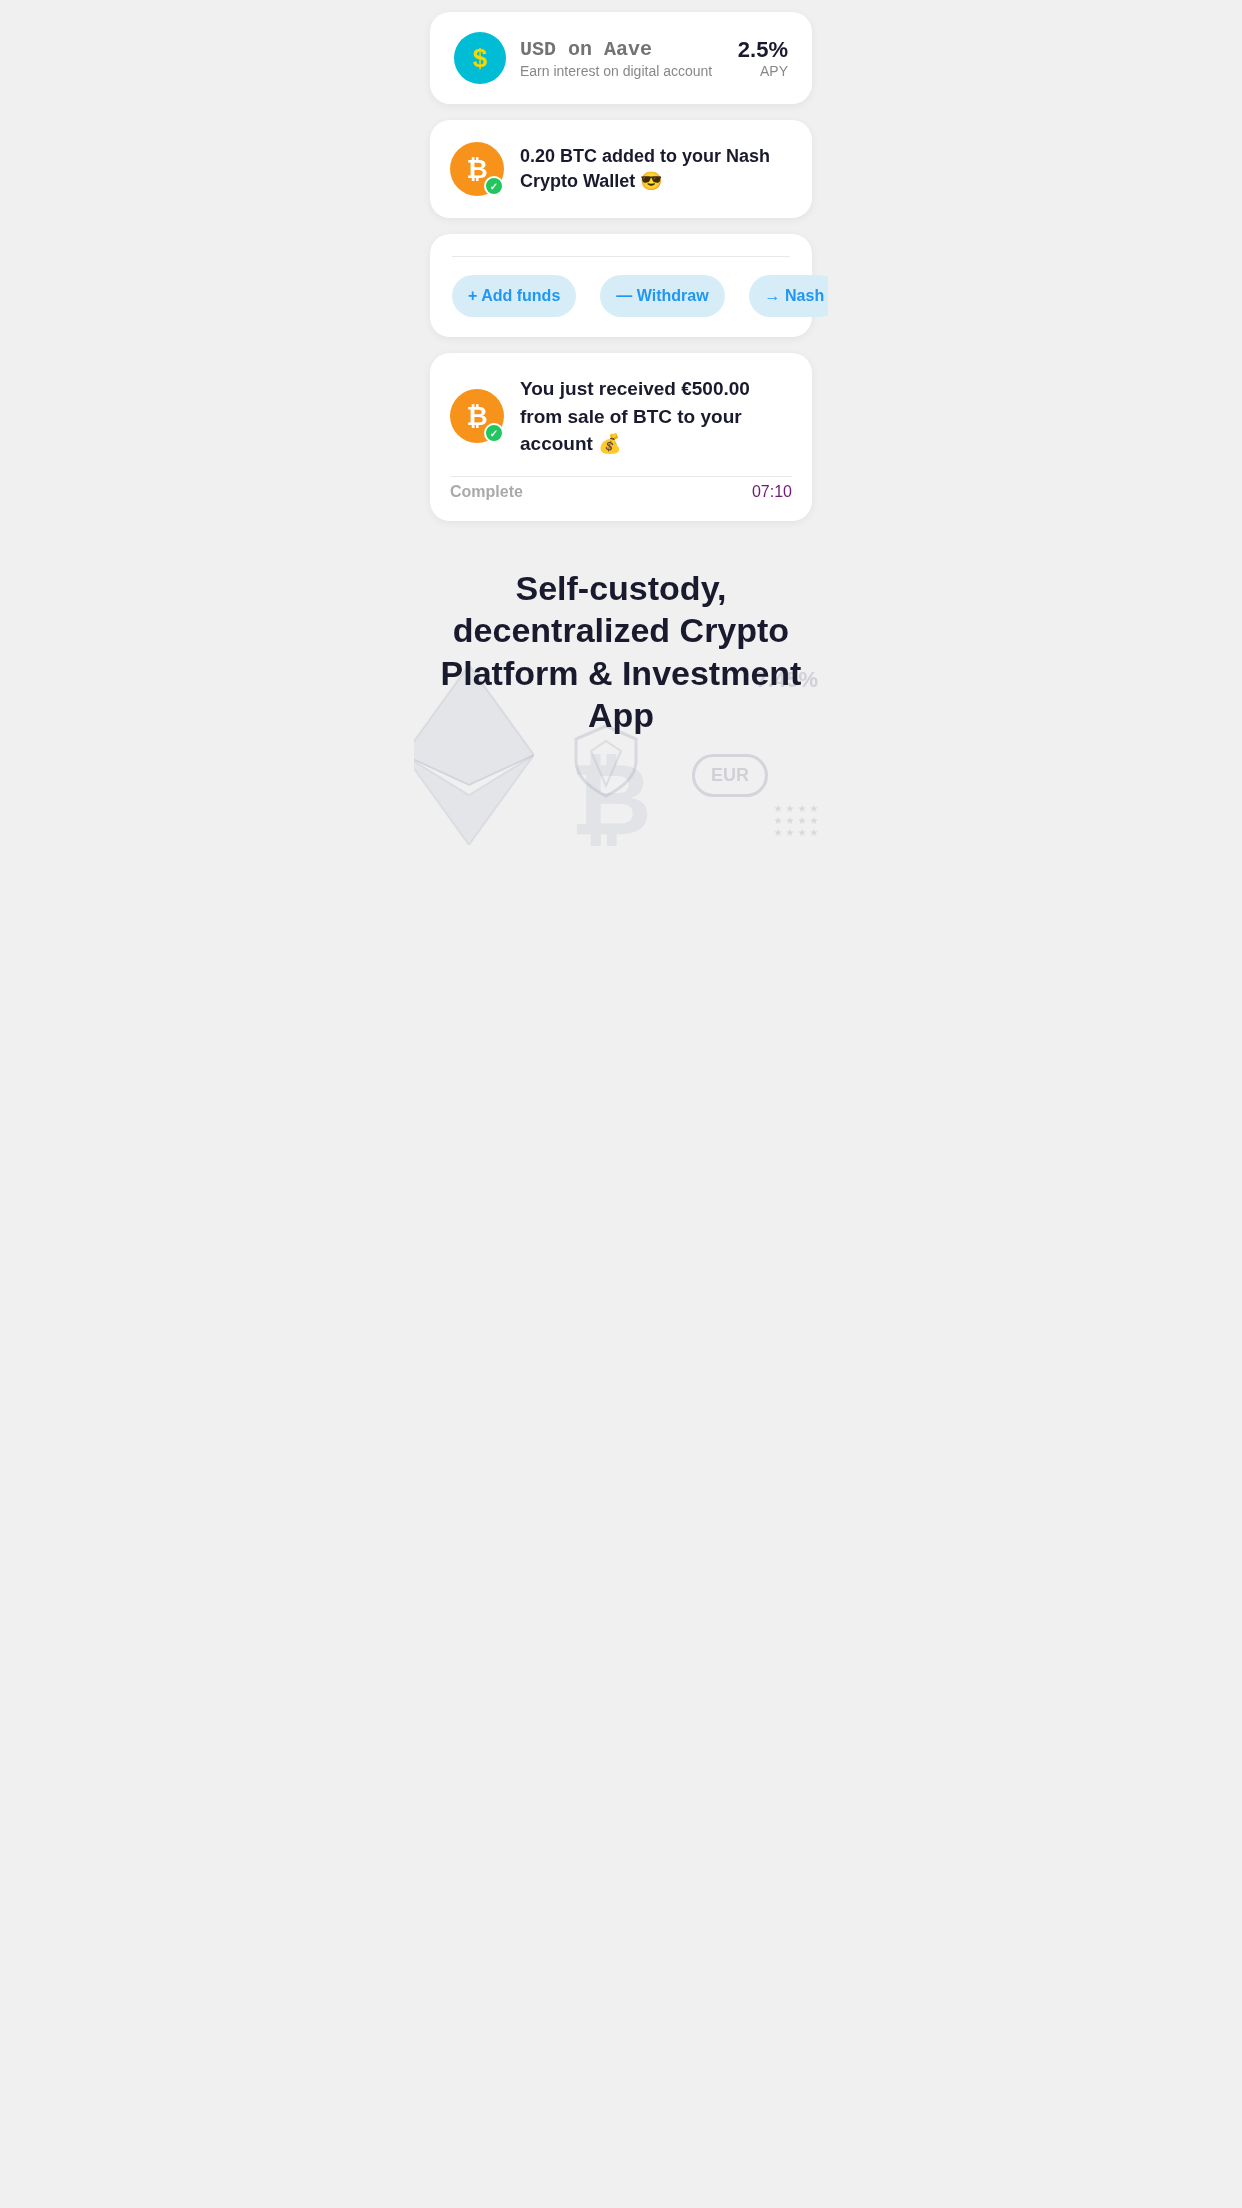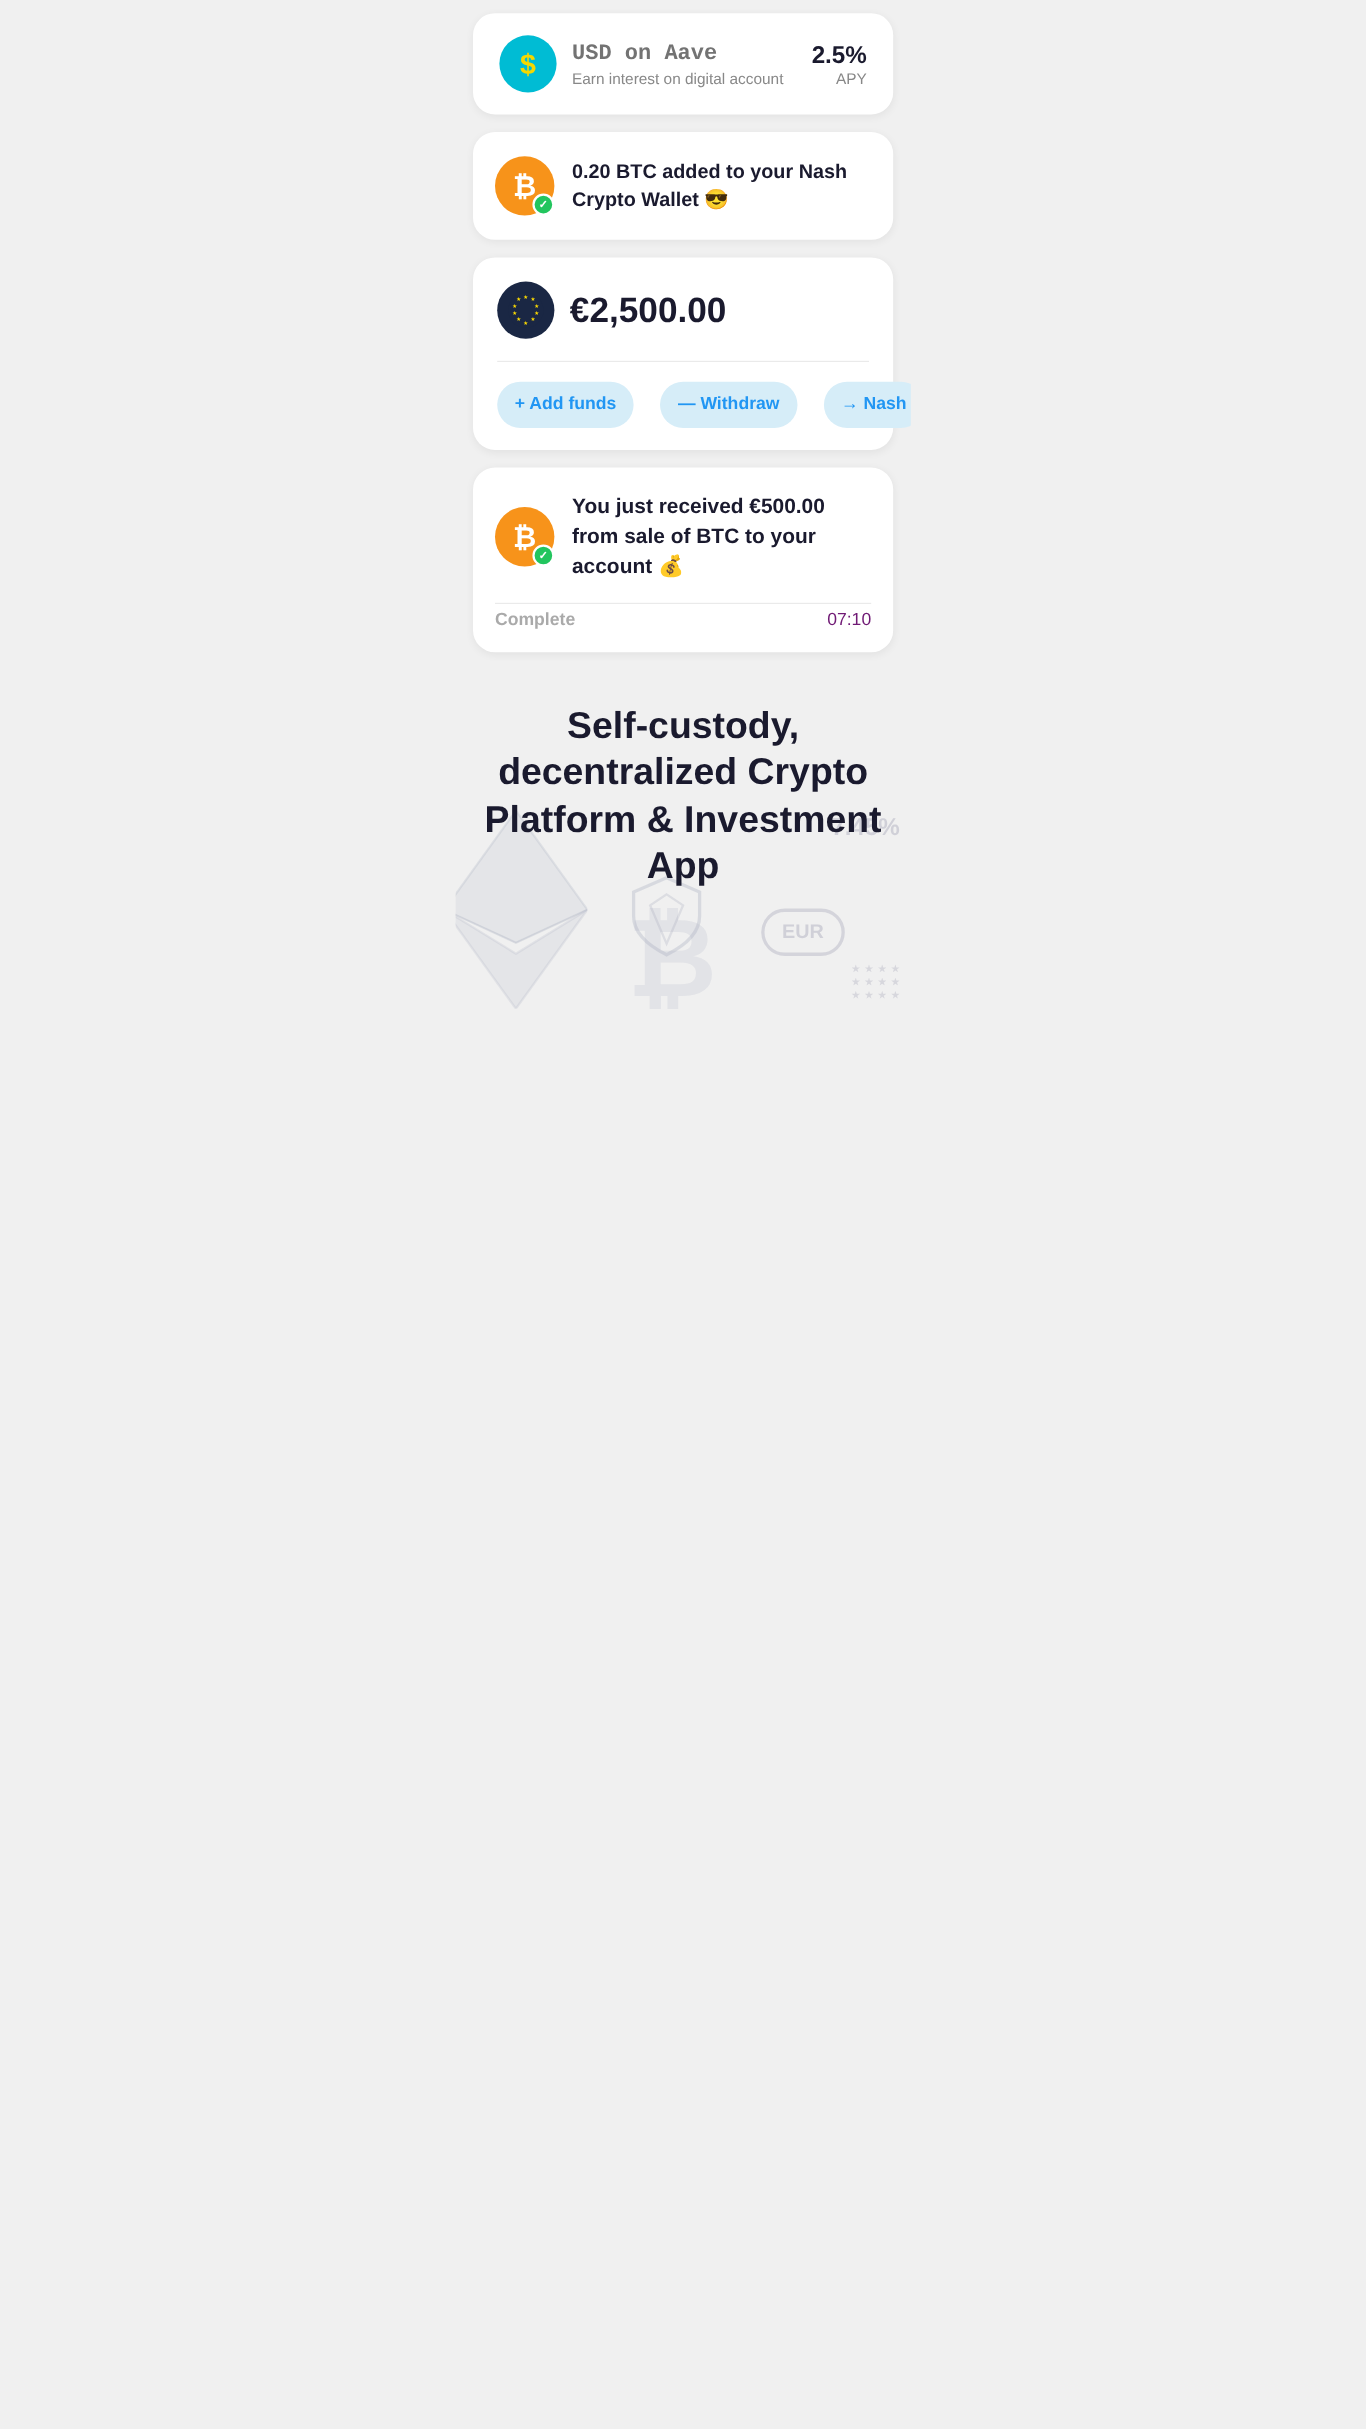--- a/index.html
+++ b/index.html
@@ -365,41 +365,20 @@
         <span class="btc-symbol">₿</span>
       </div>
       <div class="btc-check">
         <span class="btc-check-mark">✓</span>
       </div>
     </div>
     <div class="btc-notif-text">0.20 BTC added to your Nash Crypto Wallet 😎</div>
   </div>
 
   <div class="card card-eur">
-    <div class="eur-header">
-      <div class="eur-flag-icon">
-
-        <svg width="36" height="36" viewBox="0 0 36 36">
-
-          <circle cx="18" cy="18" r="16" fill="#1a2744"></circle>
-
-          <text x="18" y="8" text-anchor="middle" font-size="5" fill="#ffdd00">★</text>
-          <text x="24.5" y="10" text-anchor="middle" font-size="5" fill="#ffdd00">★</text>
-          <text x="28" y="16" text-anchor="middle" font-size="5" fill="#ffdd00">★</text>
-          <text x="28" y="22" text-anchor="middle" font-size="5" fill="#ffdd00">★</text>
-          <text x="24.5" y="28" text-anchor="middle" font-size="5" fill="#ffdd00">★</text>
-          <text x="18" y="31" text-anchor="middle" font-size="5" fill="#ffdd00">★</text>
-          <text x="11.5" y="28" text-anchor="middle" font-size="5" fill="#ffdd00">★</text>
-          <text x="8" y="22" text-anchor="middle" font-size="5" fill="#ffdd00">★</text>
-          <text x="8" y="16" text-anchor="middle" font-size="5" fill="#ffdd00">★</text>
-          <text x="11.5" y="10" text-anchor="middle" font-size="5" fill="#ffdd00">★</text>
-        </svg>
-      </div>
-      <div class="eur-amount">€2,500.00</div>
-    </div>
     <div class="eur-divider"></div>
     <div class="eur-actions">
       <button class="eur-btn">+ Add funds</button>
       <button class="eur-btn">— Withdraw</button>
       <button class="eur-btn">→ Nash</button>
     </div>
   </div>
 
   <div class="card card-btc-received">
     <div class="btc-received-top">

